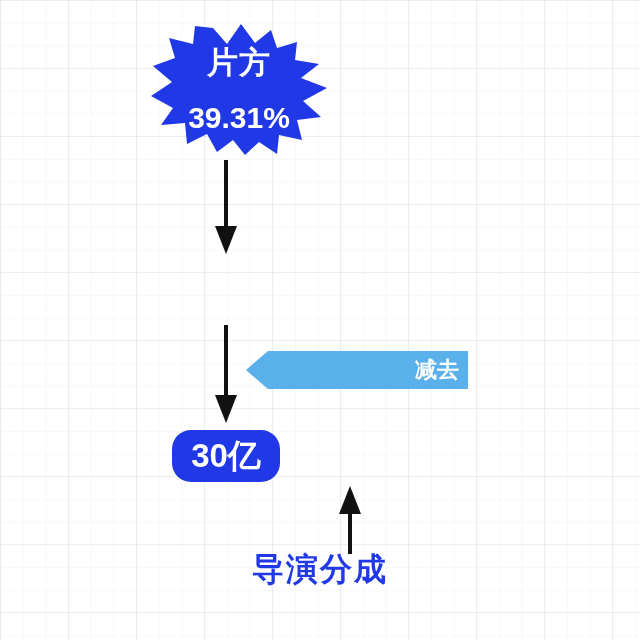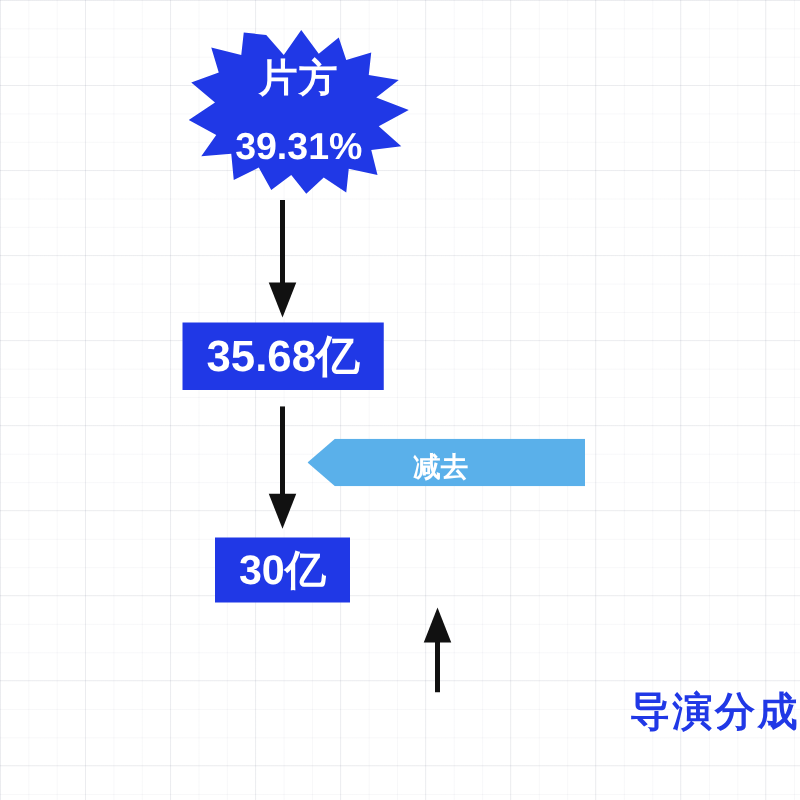--- a/index.html
+++ b/index.html
@@ -84,20 +84,21 @@
     width: 161px;
     height: 54px;
     font-size: 35px;
   }
   #box-30 {
     left: 172px;
     top: 430px;
     width: 108px;
     height: 52px;
     font-size: 33px;
+    border-radius: 19px;
   }
 
   
   #formula {
     position: absolute;
     left: 290px;
     top: 430px;
     height: 52px;
     display: flex;
     align-items: center;
@@ -128,31 +129,30 @@
     inset: 0;
     display: flex;
     align-items: center;
     justify-content: flex-end;
     padding-right: 9px;
     font-size: 22px;
     font-weight: bold;
     color: #ffffff;
     letter-spacing: 0px;
     white-space: pre;
-    flex-direction: column;
   }
   .ribbon-hl { color: #1634d8; }
 
   
   #bottom-label {
     position: absolute;
     left: 0;
     top: 548px;
     width: 640px;
-    text-align: right;
+    text-align: center;
     font-size: 32px;
     font-weight: bold;
     color: #2038e6;
     letter-spacing: 2px;
   }
 
   
   .arrow {
     position: absolute;
   }
@@ -176,21 +176,20 @@
     </div>
   </div>
 
   <div class="arrow" style="left:210px; top:160px;">
     <svg width="32" height="96" viewBox="0 0 32 96">
       <line x1="16" y1="0" x2="16" y2="72" stroke="#111111" stroke-width="4"></line>
       <polygon points="16,94 5,66 27,66" fill="#111111"></polygon>
     </svg>
   </div>
 
-  <div class="box" id="box-3568">35.68亿</div>
 
   <div class="arrow" style="left:210px; top:325px;">
     <svg width="32" height="100" viewBox="0 0 32 100">
       <line x1="16" y1="0" x2="16" y2="76" stroke="#111111" stroke-width="4"></line>
       <polygon points="16,98 5,70 27,70" fill="#111111"></polygon>
     </svg>
   </div>
 
   <div class="ribbon">
     <svg viewBox="0 0 222 38" preserveAspectRatio="none">

